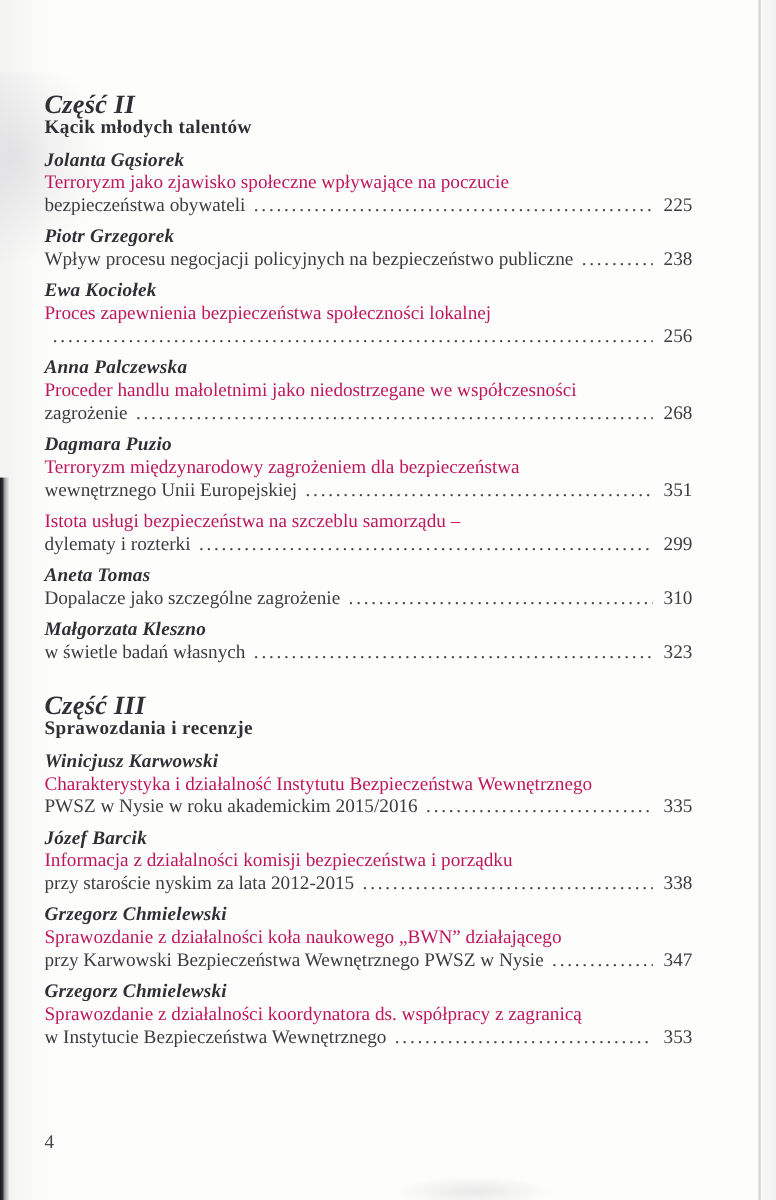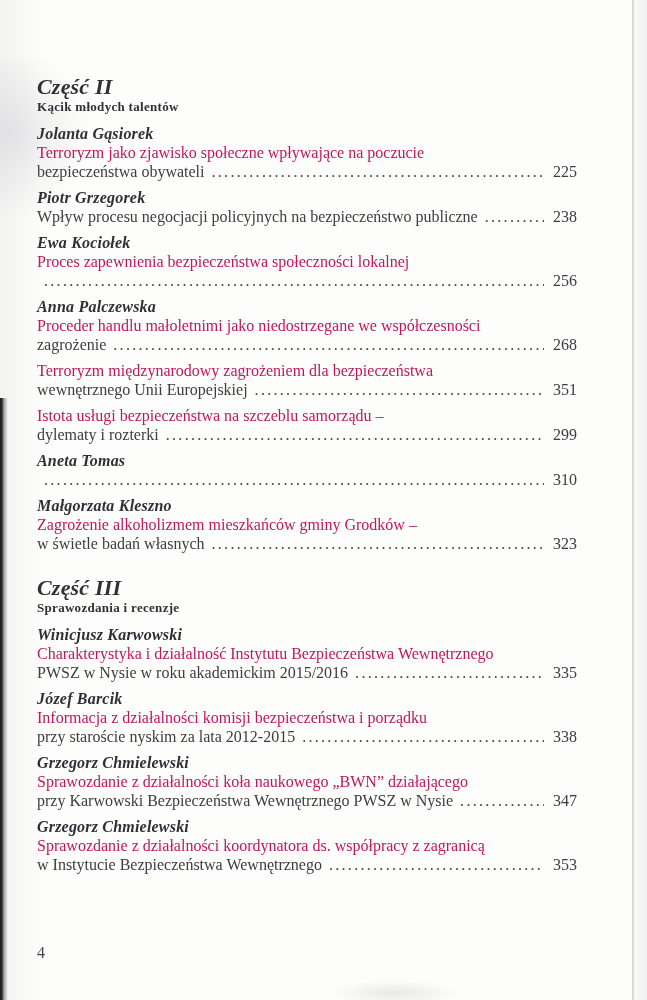--- a/index.html
+++ b/index.html
@@ -54,21 +54,21 @@
     line-height: 19px;
   }
   .section-head { margin-bottom: 6px; line-height: 20px; }
   .part-label {
     font-weight: bold; font-style: italic;
     font-size: 22px; color: #303036;
     letter-spacing: 0.2px;
   }
   .part-title {
     font-weight: bold;
-    font-size: 13px; color: #303036;
+    font-size: 16px; color: #303036;
     letter-spacing: 0.3px;
   }
   .section-gap { margin-top: 25px; }
 
   .entry { margin-top: 7px; }
   .author {
     font-weight: bold; font-style: italic;
     color: #2f2f35;
     letter-spacing: 0.2px;
   }
@@ -141,48 +141,49 @@
       <div class="author">Anna Palczewska</div>
       <div class="tline">Proceder handlu małoletnimi jako niedostrzegane we współczesności</div>
       <div class="tlast">
         <span class="t">zagrożenie</span>
         <span class="dots">........................................................................................................................................................................................................</span>
         <span class="pageno">268</span>
       </div>
     </div>
 
     <div class="entry">
+      <div class="author">Dagmara Puzio</div>
       <div class="tline">Terroryzm międzynarodowy zagrożeniem dla bezpieczeństwa</div>
       <div class="tlast">
         <span class="t">wewnętrznego Unii Europejskiej</span>
         <span class="dots">........................................................................................................................................................................................................</span>
         <span class="pageno">351</span>
       </div>
     </div>
 
     <div class="entry">
       <div class="tline">Istota usługi bezpieczeństwa na szczeblu samorządu –</div>
       <div class="tlast">
         <span class="t">dylematy i rozterki</span>
         <span class="dots">........................................................................................................................................................................................................</span>
         <span class="pageno">299</span>
       </div>
     </div>
 
     <div class="entry">
       <div class="author">Aneta Tomas</div>
       <div class="tlast">
+        <span class="t">Dopalacze jako szczególne zagrożenie</span>
         <span class="dots">........................................................................................................................................................................................................</span>
         <span class="pageno">310</span>
       </div>
     </div>
 
     <div class="entry">
       <div class="author">Małgorzata Kleszno</div>
-      <div class="tline">Zagrożenie alkoholizmem mieszkańców gminy Grodków –</div>
       <div class="tlast">
         <span class="t">w świetle badań własnych</span>
         <span class="dots">........................................................................................................................................................................................................</span>
         <span class="pageno">323</span>
       </div>
     </div>
   </div>
 
   <div class="section section-gap">
     <div class="section-head">

